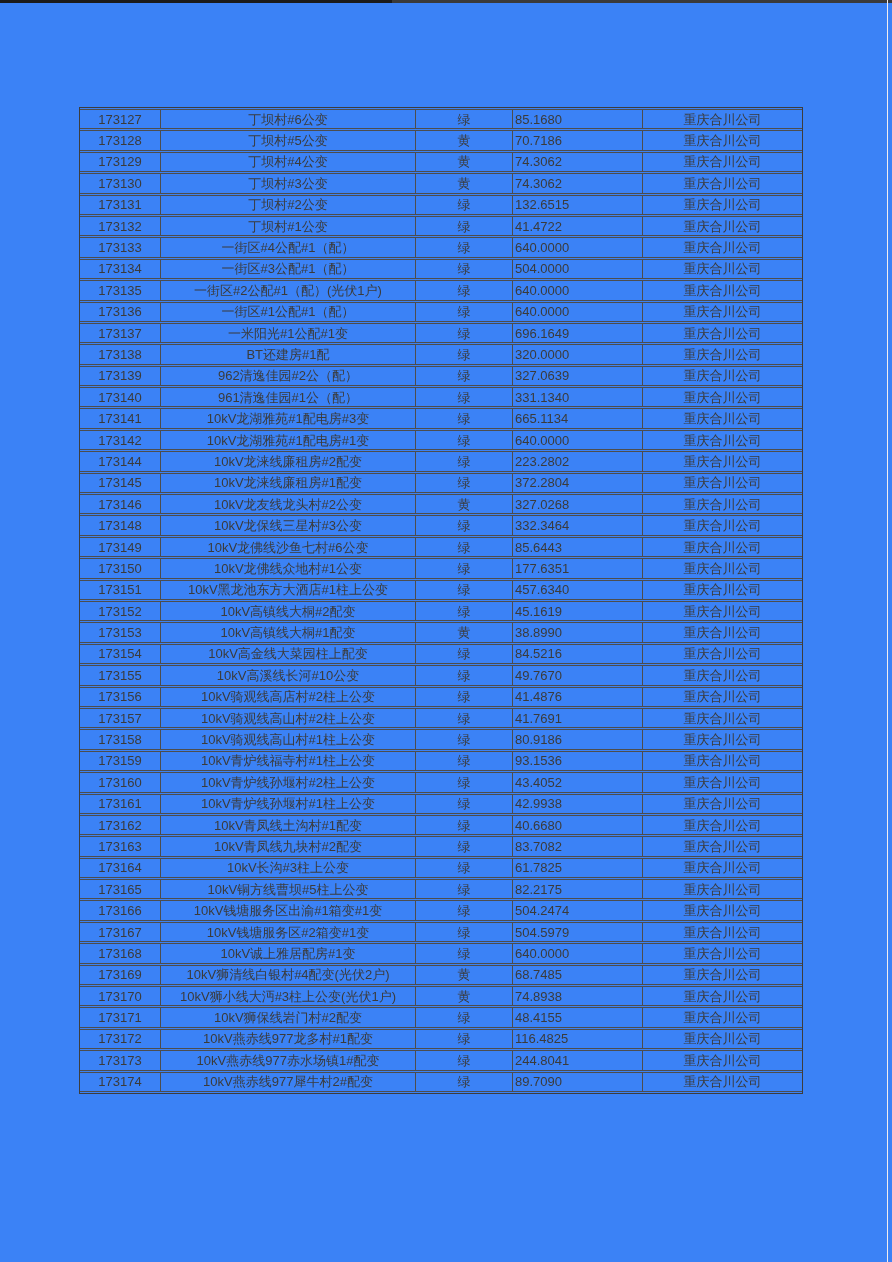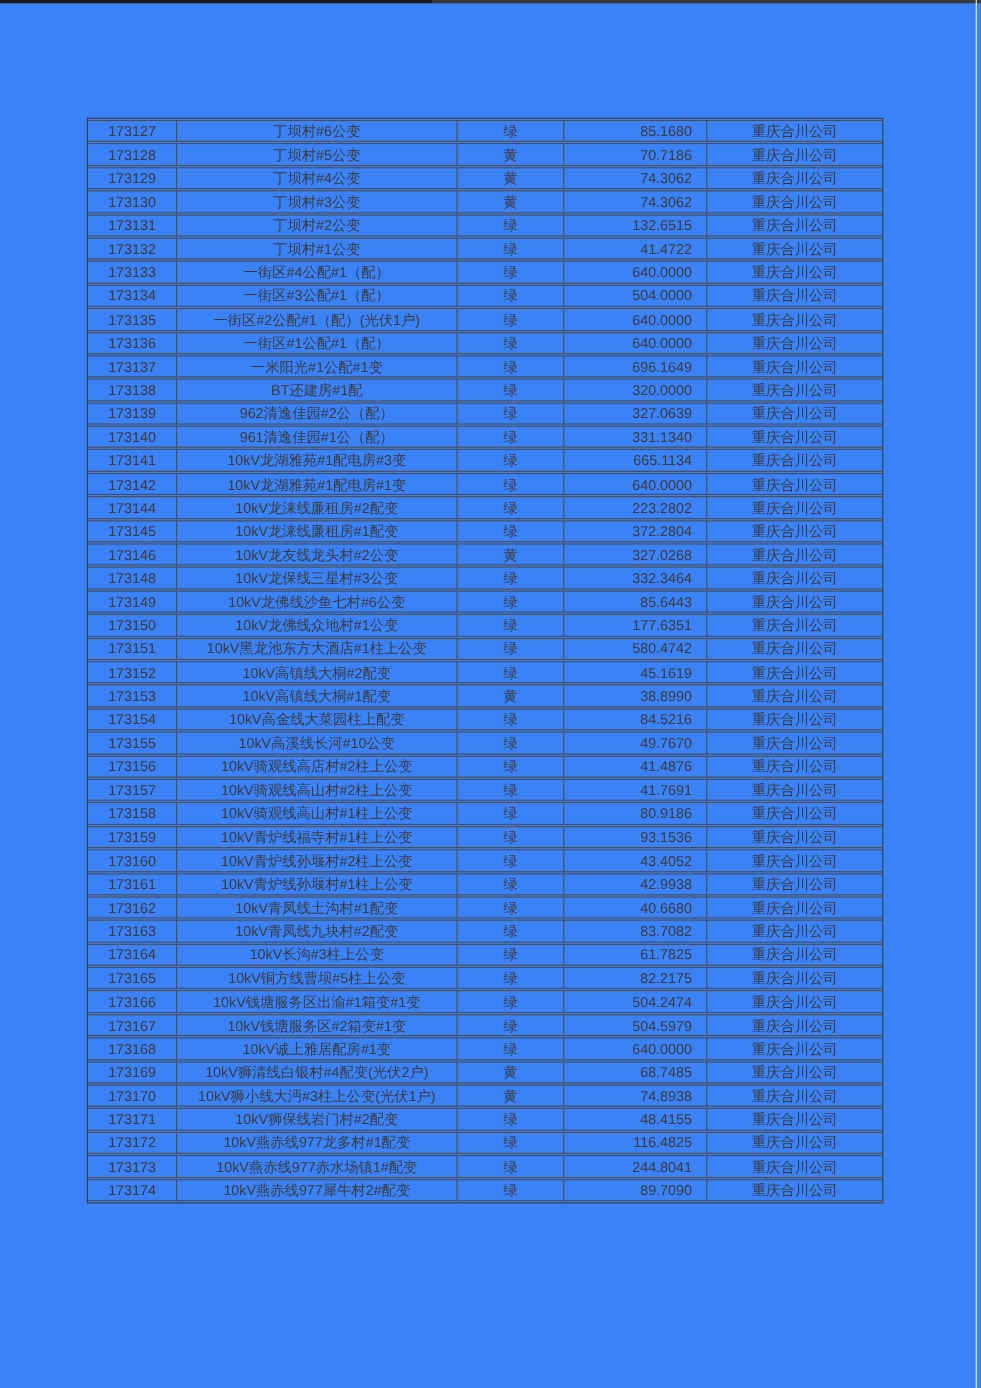--- a/index.html
+++ b/index.html
@@ -52,21 +52,21 @@
     border-left: 1px solid #4d4d4d;
     font-size: 13px;
     line-height: 1;
     color: #3b3b3b;
     text-align: center;
     white-space: nowrap;
     overflow: hidden;
   }
   table.data-table td:first-child { border-left: none; }
   table.data-table td.col-value {
-    text-align: right;
+    text-align: left;
     padding-right: 13px;
     margin-left: 44px;
   }
   col.c-id      { width: 80px; }
   col.c-name    { width: 255px; }
   col.c-status  { width: 97px; }
   col.c-value   { width: 130px; }
   col.c-company { width: 160px; }
 </style>
 </head>
@@ -237,21 +237,21 @@
             <td class="col-id">173150</td>
             <td class="col-name">10kV龙佛线众地村#1公变</td>
             <td class="col-status">绿</td>
             <td class="col-value">177.6351</td>
             <td class="col-company">重庆合川公司</td>
           </tr>
           <tr>
             <td class="col-id">173151</td>
             <td class="col-name">10kV黑龙池东方大酒店#1柱上公变</td>
             <td class="col-status">绿</td>
-            <td class="col-value">580.4742</td>
+            <td class="col-value">457.6340</td>
             <td class="col-company">重庆合川公司</td>
           </tr>
           <tr>
             <td class="col-id">173152</td>
             <td class="col-name">10kV高镇线大桐#2配变</td>
             <td class="col-status">绿</td>
             <td class="col-value">45.1619</td>
             <td class="col-company">重庆合川公司</td>
           </tr>
           <tr>

